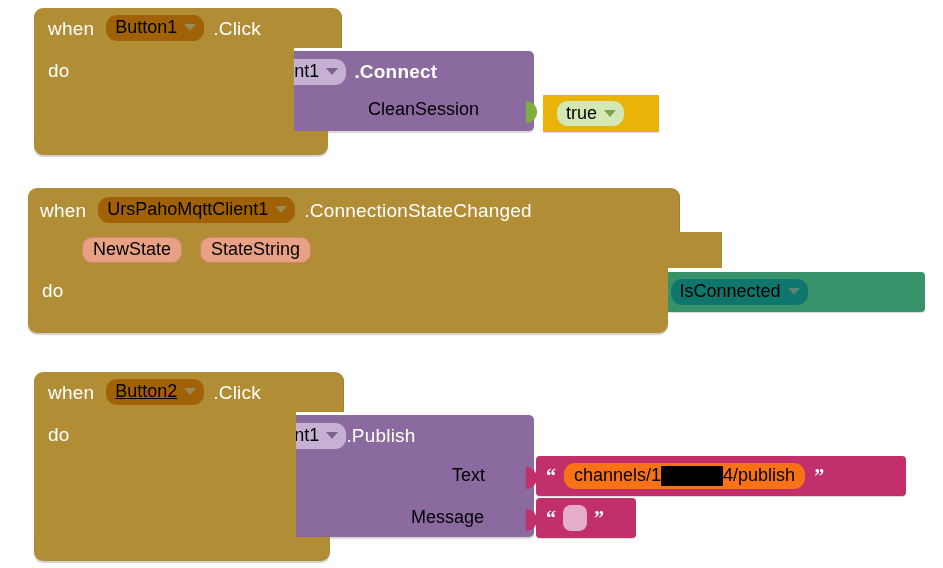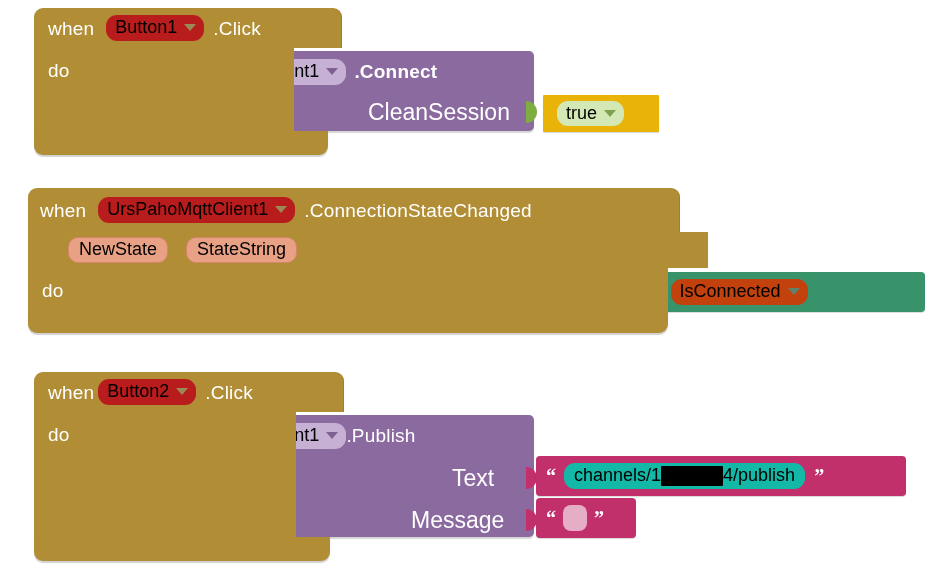--- a/index.html
+++ b/index.html
@@ -67,32 +67,32 @@
     white-space: nowrap;
     line-height: 1.15;
   }
   .field .caret {
     margin-left: 7px;
     width: 0; height: 0;
     border-left: 6px solid transparent;
     border-right: 6px solid transparent;
     border-top: 7px solid rgba(0,0,0,.42);
   }
-  .field-gold { background: #b91c1c; text-align: center; }
+  .field-gold { background: #a16207; text-align: center; }
   .field-gold .caret { border-top-color: #9a8a55; }
   .field-purple { background: #c6b0d4; }
   .field-purple .caret { border-top-color: #7d6090; }
   .field-green { background: #d4e8b6; }
   .field-green .caret { border-top-color: #7fa04f; }
   .field-setter { background: #a8c8b4; }
   .field-setter .caret { border-top-color: #5d8270; }
-  .field-getter { background: #c2410c; }
+  .field-getter { background: #0f766e; }
   .field-getter .caret { border-top-color: #5d8270; }
   .field-text {
-    background: #14b8a6;
+    background: #f97316;
     border-radius: 11px;
     padding: 2px 10px 3px 10px;
     font-size: 18px;
     color: #000;
     white-space: nowrap;
     display: inline-flex;
     align-items: center;
   }
 
   
@@ -201,22 +201,22 @@
   }
   .empty-text-slot {
     display: inline-block;
     width: 24px;
     height: 26px;
     background: #e6aec6;
     border-radius: 8px;
     margin: 0 7px;
   }
   .lbl-right {
-    color: #ffffff;
-    font-size: 23px;
+    color: #000000;
+    font-size: 18px;
     white-space: nowrap;
   }
 </style>
 </head>
 <body>
 
 <div class="event-wrap">
 
   <div class="event-head" style="left:34px; top:8px; width:294px; height:40px; padding-left:14px;">
     <span class="kw">when</span>
@@ -263,21 +263,21 @@
 
   <div class="event-head" style="left:28px; top:188px; width:640px; height:44px; padding-left:12px;">
     <span class="kw">when</span>
     <span class="field field-gold" style="margin-left:12px;">
       <span>UrsPahoMqttClient1</span>
       <span class="caret"></span>
     </span>
     <span class="kw" style="margin-left:9px;">.ConnectionStateChanged</span>
   </div>
 
-  <div class="event-params" style="left:28px; top:232px; width:640px; height:36px; padding-left:40px;">
+  <div class="event-params" style="left:28px; top:232px; width:640px; height:36px; padding-left:54px;">
     <span class="param-chip">NewState</span>
     <span class="param-chip" style="margin-left:18px;">StateString</span>
   </div>
 
   <div class="event-leftcol" style="left:28px; top:268px; width:640px; height:46px;"></div>
   <div class="kw" style="position:absolute; left:42px; top:281px; z-index:3;">do</div>
 
   <div class="event-foot" style="left:28px; top:312px; width:640px; height:21px;"></div>
 
   <div class="set-block" style="left:88px; top:272px; width:370px; height:40px; padding-left:14px;">
@@ -306,21 +306,21 @@
       <span>IsConnected</span>
       <span class="caret"></span>
     </span>
   </div>
 </div>
 
 <div class="event-wrap">
 
   <div class="event-head" style="left:34px; top:372px; width:296px; height:40px; padding-left:14px;">
     <span class="kw">when</span>
-    <span class="field field-gold" style="margin-left:4px;">
+    <span class="field field-gold" style="margin-left:12px;text-decoration:underline;">
       <span>Button2</span>
       <span class="caret"></span>
     </span>
     <span class="kw" style="margin-left:9px;">.Click</span>
   </div>
 
   <div class="event-leftcol" style="left:34px; top:411px; width:262px; height:128px;"></div>
   <div class="kw" style="position:absolute; left:48px; top:425px; z-index:3;">do</div>
 
   <div class="event-foot" style="left:34px; top:537px; width:296px; height:24px;"></div>

